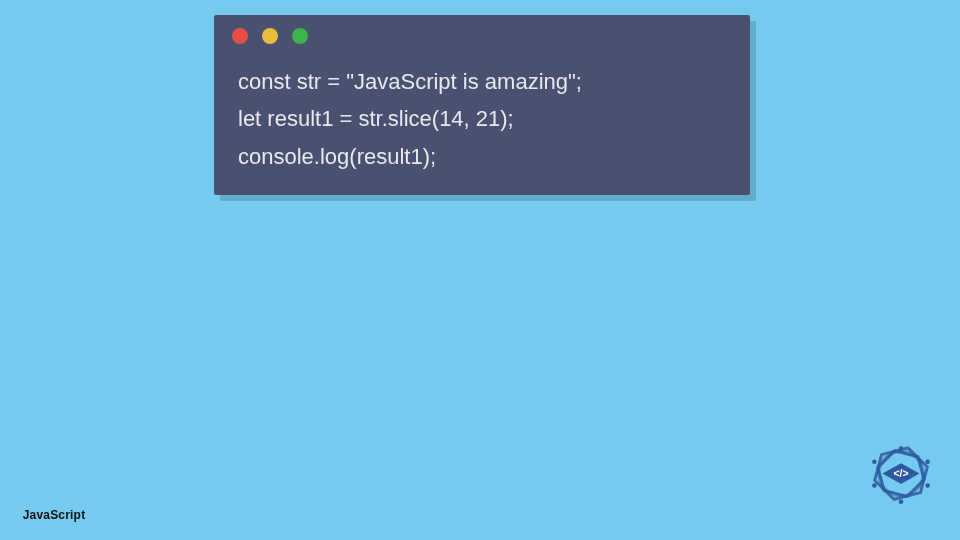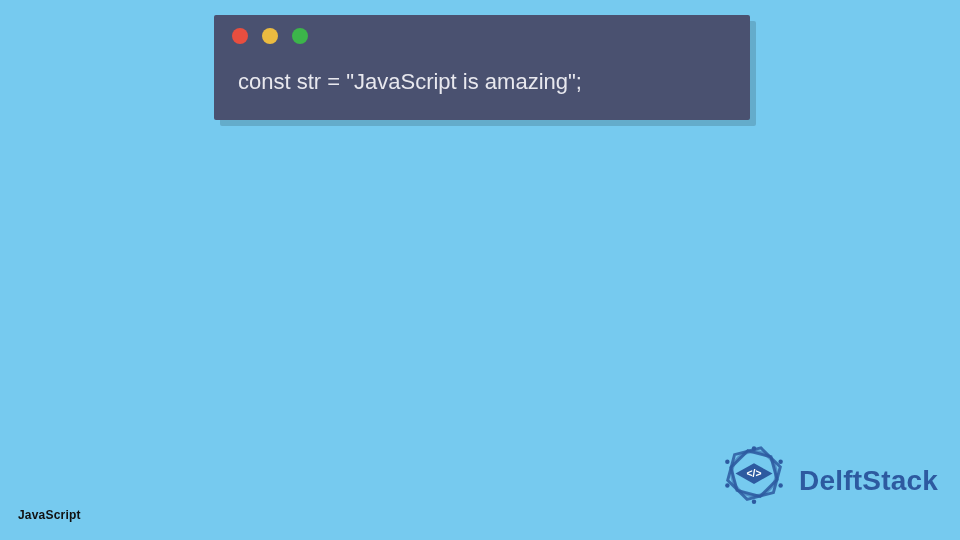--- a/index.html
+++ b/index.html
@@ -43,21 +43,21 @@
       line-height: 1.7;
     }
     .code-line { white-space: nowrap; }
 
     .js-badge {
       position: absolute;
       left: 18px;
       bottom: 18px;
       width: 72px;
       display: flex;
-      flex-direction: row;
+      flex-direction: column;
       align-items: center;
       gap: 2px;
     }
     .js-label {
       font-size: 12px;
       font-weight: 600;
       color: #111;
       letter-spacing: 0.2px;
     }
     .js-shield {
@@ -103,20 +103,22 @@
 <body>
 
 <div class="code-window">
   <div class="titlebar">
     <span class="dot dot-red"></span>
     <span class="dot dot-yellow"></span>
     <span class="dot dot-green"></span>
   </div>
   <div class="code-body">
     <div class="code-line">const str = "JavaScript is amazing";</div>
+    <div class="code-line">let result1 = str.slice(14, 21);</div>
+    <div class="code-line">console.log(result1);</div>
   </div>
 </div>
 
 <div class="js-badge">
   <div class="js-label">JavaScript</div>
 </div>
 
 <div class="brand">
   <div class="brand-ornament">
     <svg viewBox="0 0 100 100">
@@ -130,14 +132,13 @@
       <g fill="#2d5aa0">
         <circle cx="50" cy="6" r="3"></circle>
           <circle cx="86" cy="24" r="3"></circle>
           <circle cx="86" cy="56" r="3"></circle>
         <circle cx="50" cy="78" r="3"></circle>
           <circle cx="14" cy="56" r="3"></circle>
           <circle cx="14" cy="24" r="3"></circle>
       </g>
     </svg>
   </div>
-  <div class="brand-text">DelftStack</div>
 </div>
 
 </body></html>

